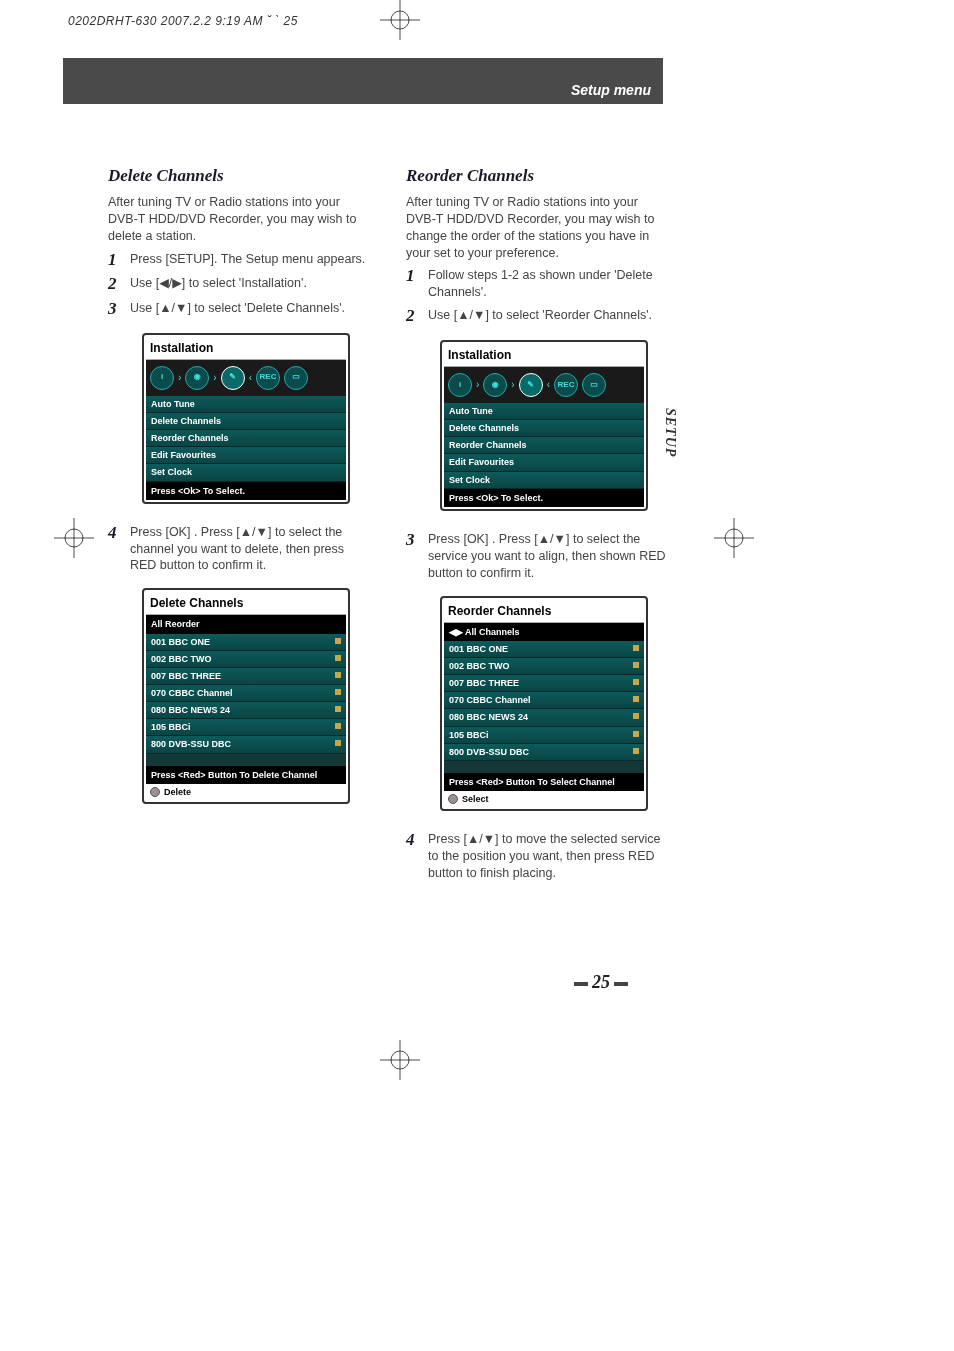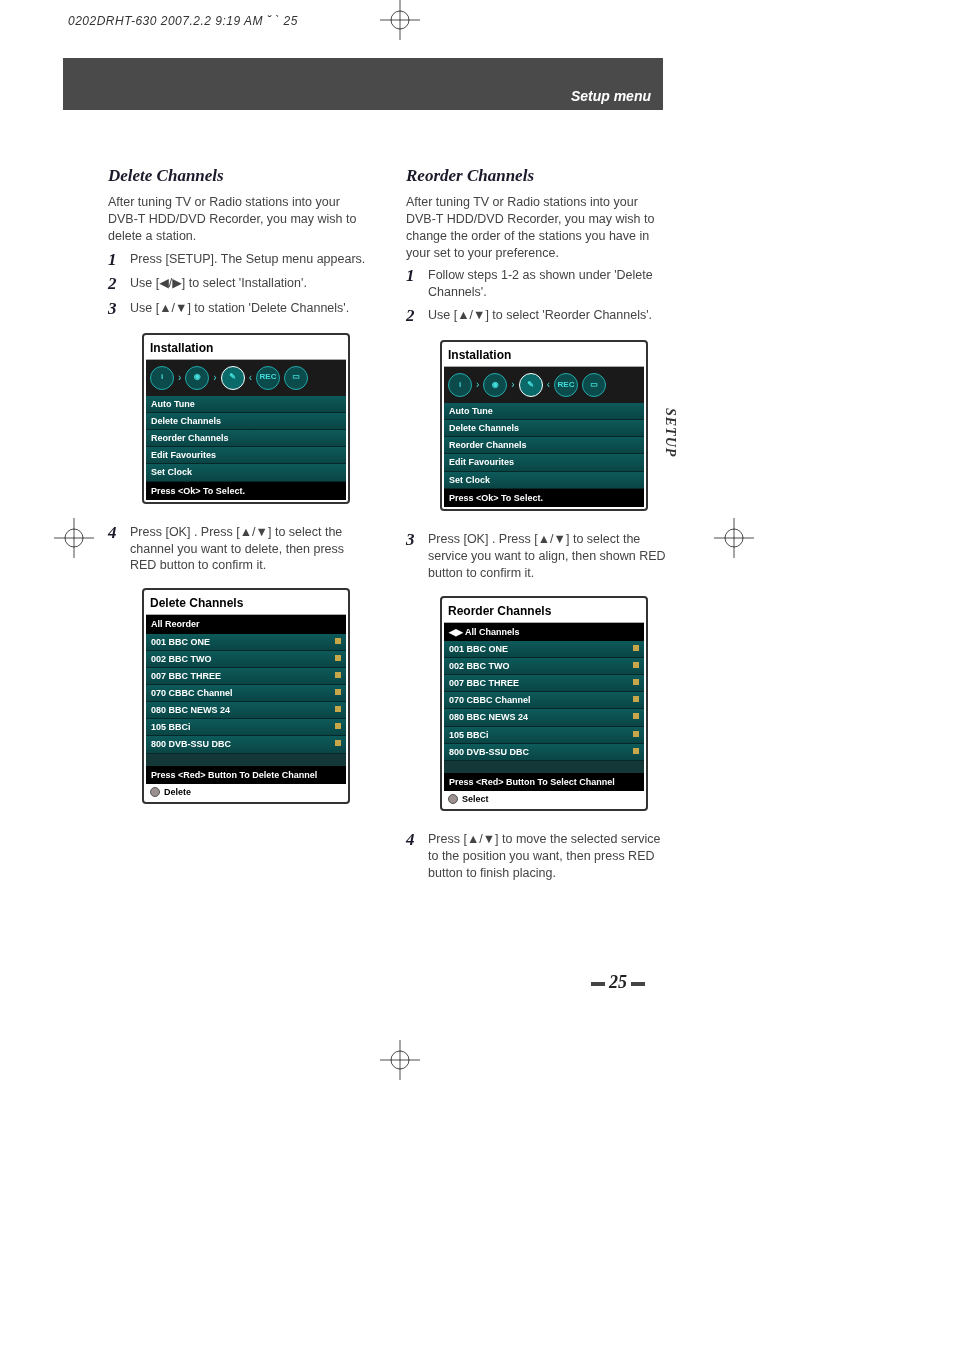--- a/index.html
+++ b/index.html
@@ -39,21 +39,21 @@
   .crop-bottom {
     position: absolute;
     left: 380px;
     top: 1040px;
   }
   .dark-band {
     position: absolute;
     top: 58px;
     left: 63px;
     width: 600px;
-    height: 52px;
+    height: 46px;
     background: #4a4a4a;
   }
   .band-label {
     position: absolute;
     right: 12px;
     bottom: 6px;
     color: #fff;
     font-style: italic;
     font-weight: bold;
     font-size: 14px;
@@ -201,21 +201,21 @@
     font-style: italic;
     font-weight: bold;
     font-size: 14px;
     color:#333;
     writing-mode: vertical-rl;
     letter-spacing: 1px;
   }
   .page-num {
     position:absolute;
     top: 972px;
-    right: 305px;
+    right: 322px;
     font-family: "Times New Roman", serif;
     font-weight: bold;
     font-style: italic;
     font-size: 18px;
     color:#222;
   }
   .page-num .bar {
     display:inline-block;
     width:14px; height:4px;
     background:#444;
@@ -272,21 +272,21 @@
     <div class="step">
       <div class="step-num">1</div>
       <div class="step-text">Press [SETUP]. The Setup menu appears.</div>
     </div>
     <div class="step">
       <div class="step-num">2</div>
       <div class="step-text">Use [◀/▶] to select 'Installation'.</div>
     </div>
     <div class="step">
       <div class="step-num">3</div>
-      <div class="step-text">Use [▲/▼] to station 'Delete Channels'.</div>
+      <div class="step-text">Use [▲/▼] to select 'Delete Channels'.</div>
     </div>
 
     <div class="osd">
       <div class="osd-title">Installation</div>
       <div class="osd-icons">
         <div class="osd-icon">i</div>
         <span class="osd-sep">›</span>
         <div class="osd-icon">◉</div>
         <span class="osd-sep">›</span>
         <div class="osd-icon sel">✎</div>

